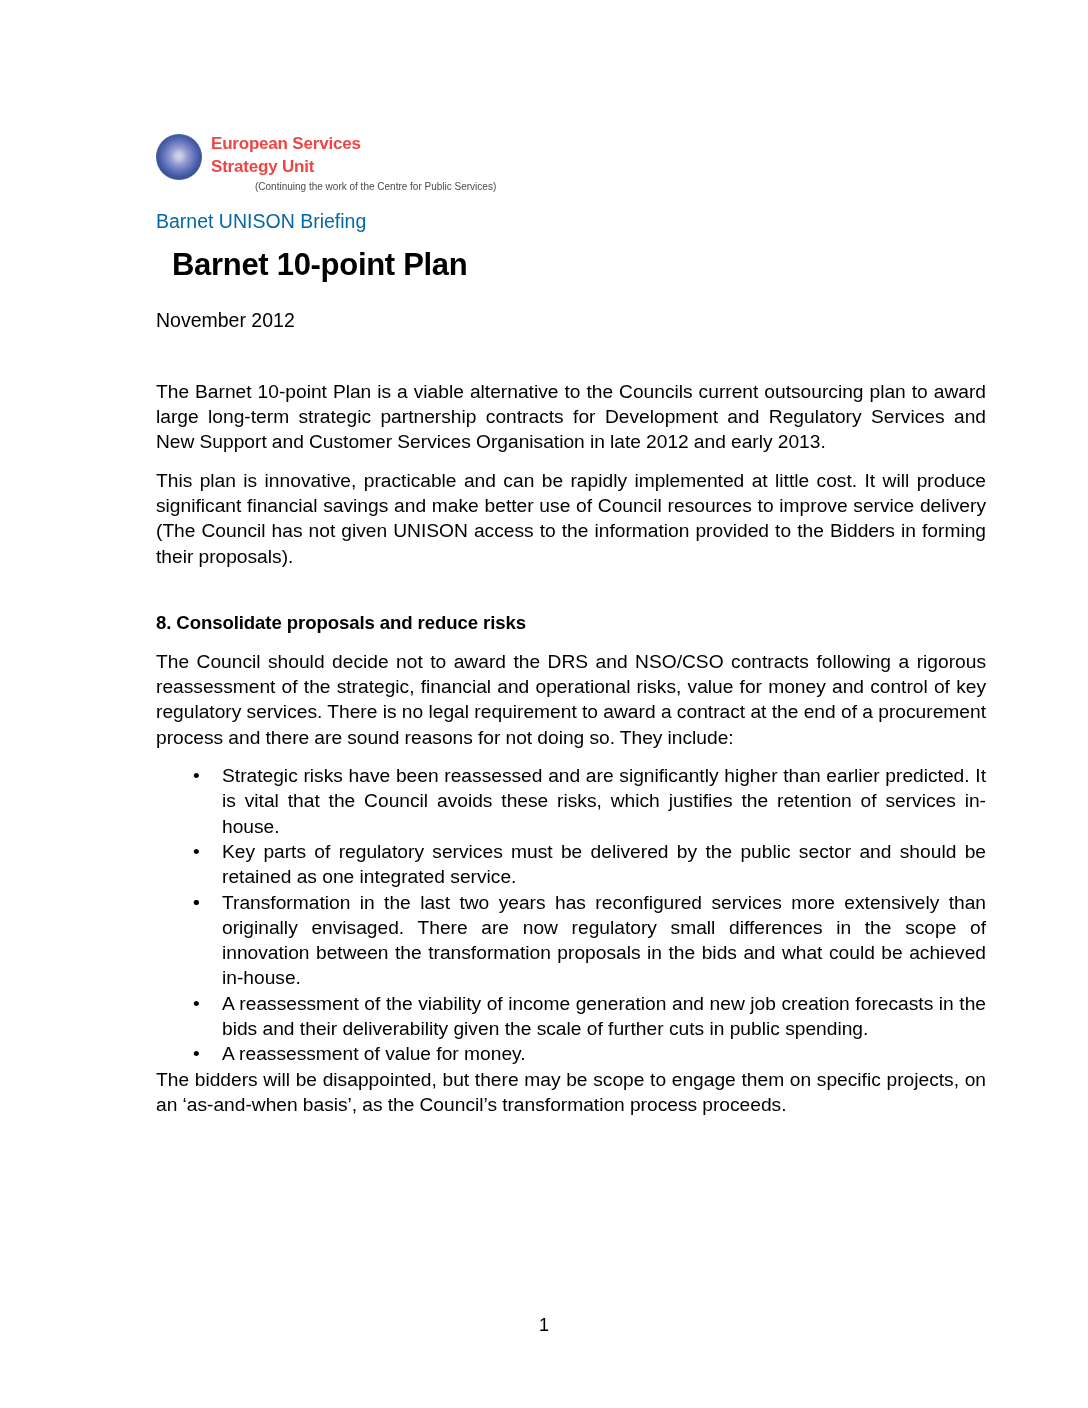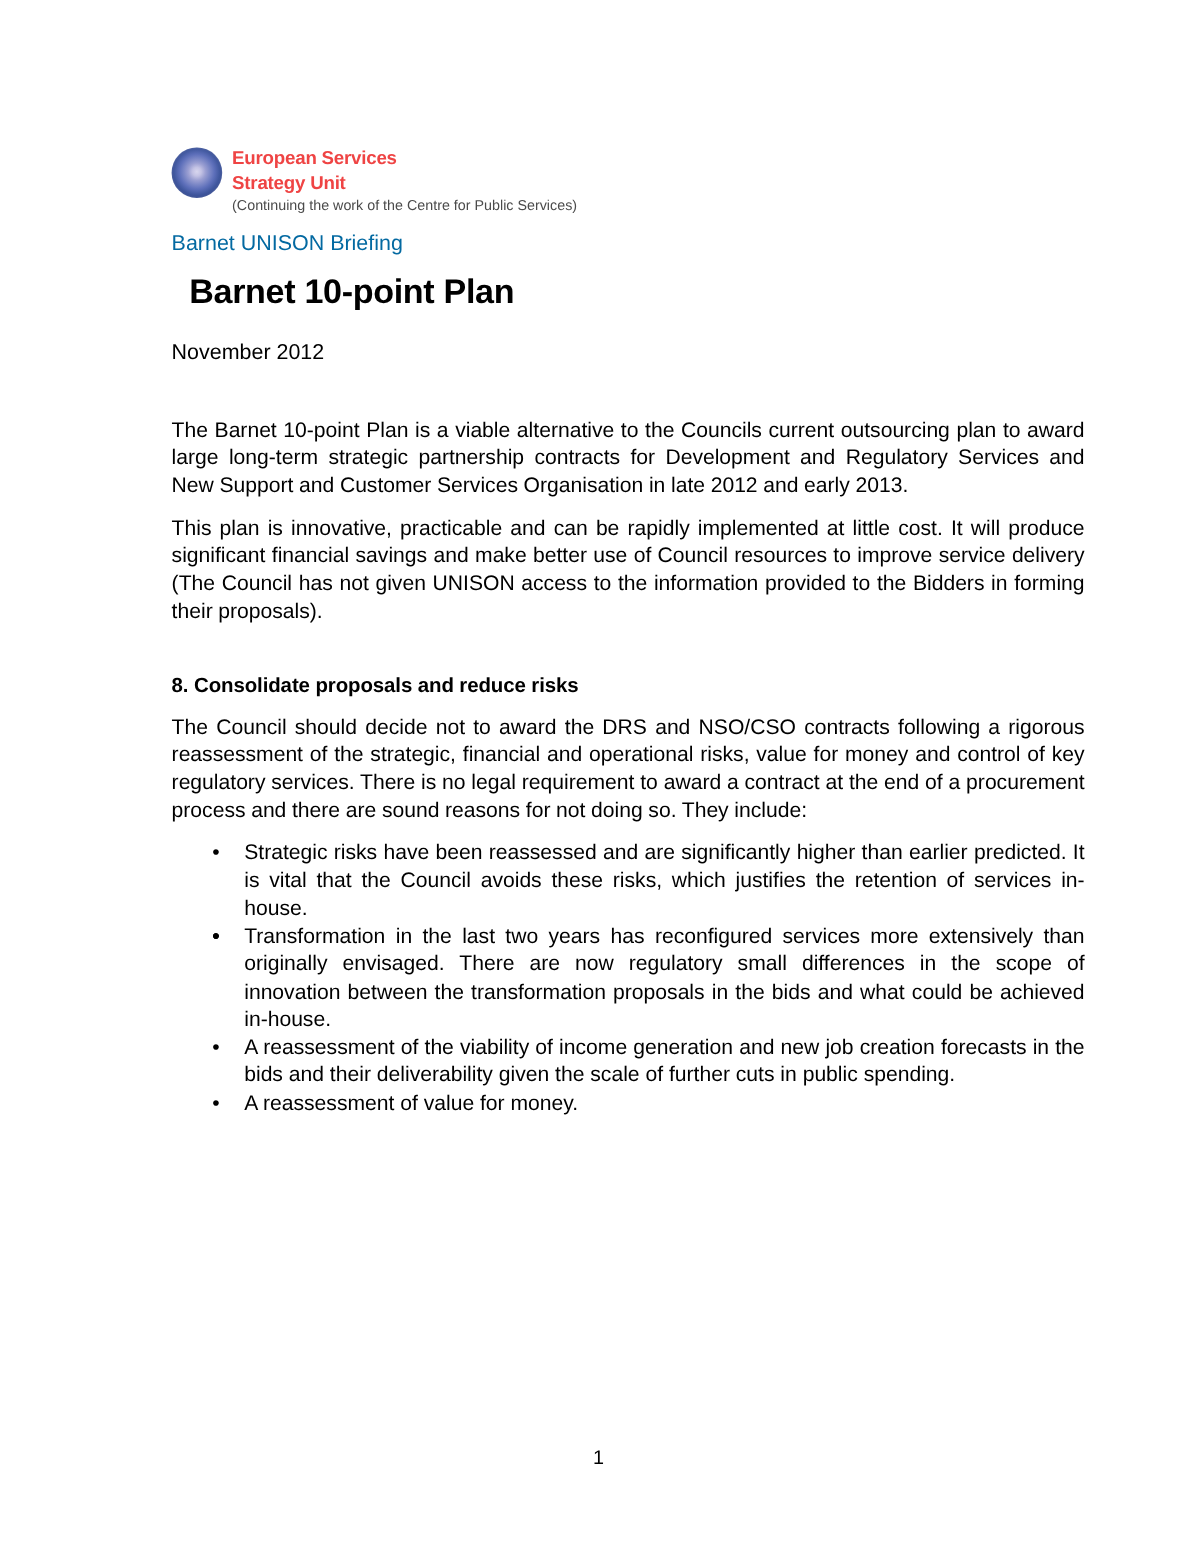--- a/index.html
+++ b/index.html
@@ -66,25 +66,26 @@
     font-family: "Liberation Sans", sans-serif;
     font-weight: bold;
     font-size: 17px;
     line-height: 23px;
     color: #ef4444;
     letter-spacing: -0.2px;
     white-space: nowrap;
   }
   .logo-tag {
     font-family: "Liberation Sans", sans-serif;
-    font-size: 13px;
+    font-size: 10px;
     line-height: 11px;
     color: #4b4b4b;
     margin-top: 3px;
     white-space: nowrap;
+    margin-left: 44px;
   }
 
   
   .doc-kicker {
     font-size: 19.5px;
     line-height: 27px;
     color: #0369a1;
     margin-top: 2px;
   }
   .doc-title {
@@ -183,25 +184,26 @@
       <p class="para"><span>The Barnet 10-point Plan is a </span><strong>viable alternative</strong><span> to the Councils current outsourcing plan to award large long-term strategic partnership contracts for Development and Regulatory Services and New Support and Customer Services Organisation in late 2012 and early 2013.</span></p>
 
       <p class="para"><span>This plan is </span><strong>innovative, practicable and can be rapidly implemented at little cost.</strong><span> It will produce </span><strong>significant financial savings</strong><span> and </span><strong>make better use of Council resources</strong><span> to improve service delivery (The Council has not given UNISON access to the information provided to the Bidders in forming their proposals).</span></p>
 
       <h2 class="section-heading">8. Consolidate proposals and reduce risks</h2>
 
       <p class="para">The Council should decide not to award the DRS and NSO/CSO contracts following a rigorous reassessment of the strategic, financial and operational risks, value for money and control of key regulatory services. There is no legal requirement to award a contract at the end of a procurement process and there are sound reasons for not doing so. They include:</p>
 
       <ul class="bullets">
         <li><span class="dot">•</span><span>Strategic risks have been reassessed and are significantly higher than earlier predicted. It is vital that the Council avoids these risks, which justifies the retention of services in-house.</span></li>
-        <li><span class="dot">•</span></li>
+        <li><span class="dot">•</span><span>Key parts of regulatory services must be delivered by the public sector and should be retained as one integrated service.</span></li>
         <li><span class="dot">•</span></li>
         <li><span class="dot">•</span><span>Transformation in the last two years has reconfigured services more extensively than originally envisaged. There are now regulatory small differences in the scope of innovation between the transformation proposals in the bids and what could be achieved in-house.</span></li>
         <li><span class="dot">•</span><span>A reassessment of the viability of income generation and new job creation forecasts in the bids and their deliverability given the scale of further cuts in public spending.</span></li>
         <li><span class="dot">•</span><span>A reassessment of value for money.</span></li>
       </ul>
 
+      <p class="para closing">The bidders will be disappointed, but there may be scope to engage them on specific projects, on an ‘as-and-when basis’, as the Council’s transformation process proceeds.</p>
 
     </div>
   </div>
 
   <div class="page-number">1</div>
 </div>
 
 </body></html>

